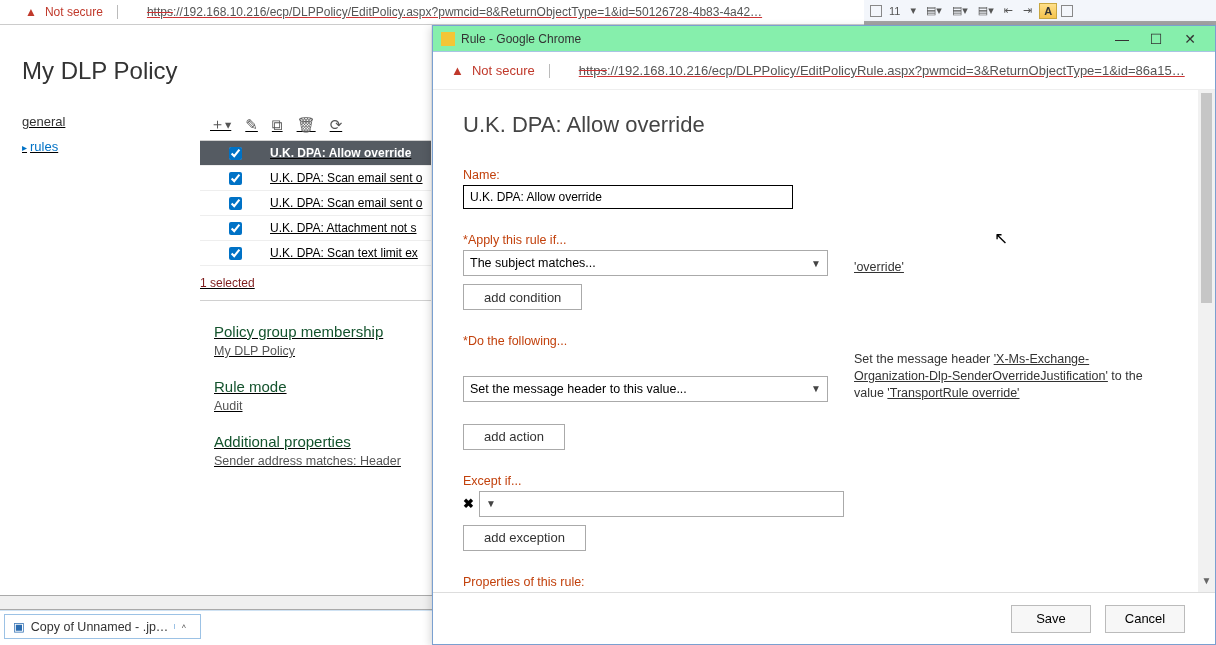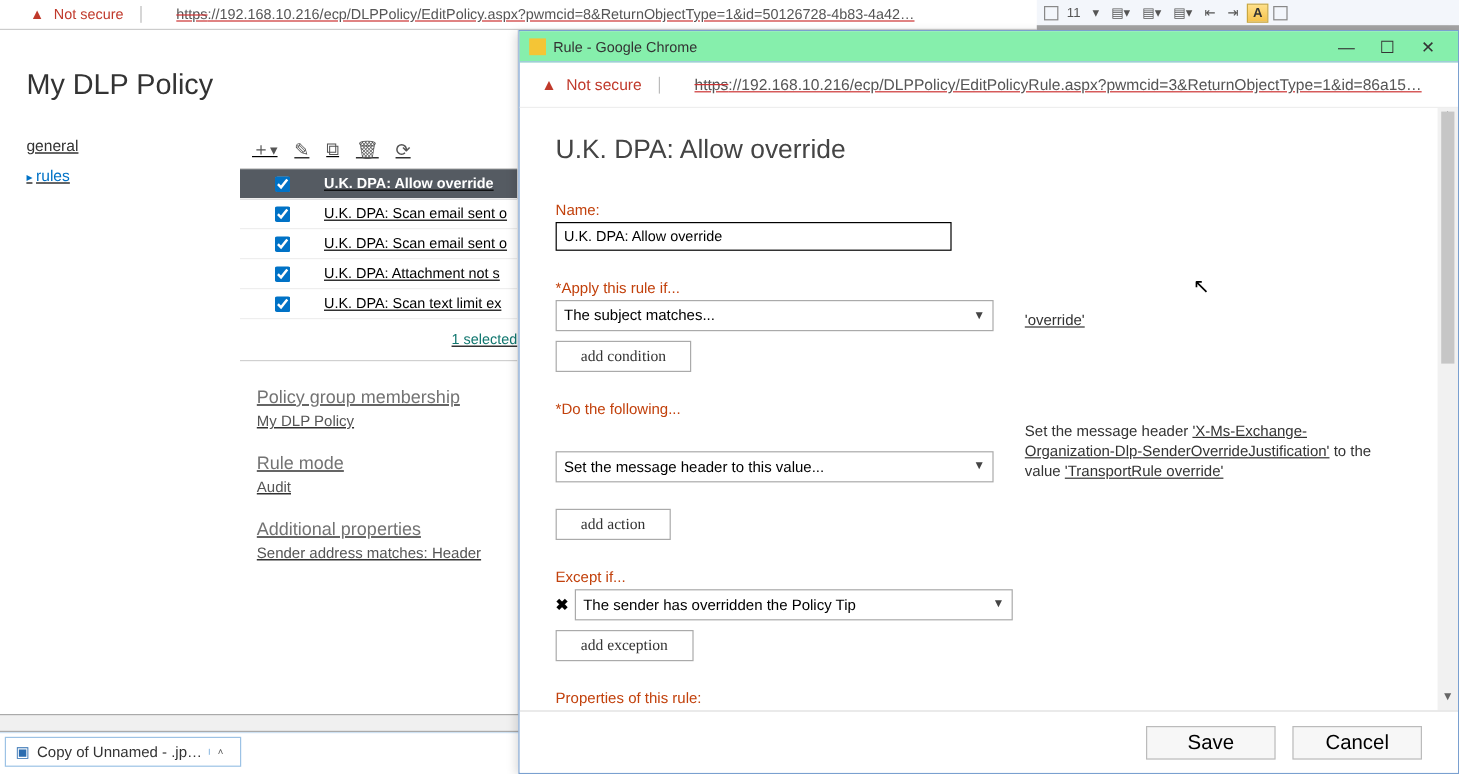--- a/index.html
+++ b/index.html
@@ -24,23 +24,23 @@
   .rules-area { flex:1; display:flex; flex-direction:column; }
   .toolbar { display:flex; gap:14px; padding:6px 10px; color:#555; font-size:15px; align-items:center; }
   .toolbar span { cursor:pointer; }
   .plus-d { display:flex; align-items:center; }
   .rule-table { border-top:1px solid #d0d0d0; font-size:12px; }
   .rule-row { display:flex; align-items:center; height:25px; border-bottom:1px solid #eee; }
   .rule-row.selected { background:#555b62; color:#fff; font-weight:600; }
   .rule-chk { width:70px; text-align:center; }
   .rule-chk input { accent-color:#0072c6; }
   .rule-name { flex:1; white-space:nowrap; overflow:hidden; text-overflow:clip; }
-  .selcount { text-align:right; font-size:12px; color:#0f766e; padding:10px 0; border-bottom:1px solid #d0d0d0; }
+  .selcount { text-align:left; font-size:12px; color:#7f1d1d; padding:10px 0; border-bottom:1px solid #d0d0d0; }
   .details { padding:18px 14px; font-size:12.5px; color:#333; }
-  .details .h { font-size:15px; color:#737373; margin-top:4px; margin-bottom:4px; font-weight:400; }
+  .details .h { font-size:15px; color:#14532d; margin-top:4px; margin-bottom:4px; font-weight:400; }
   .details .v { color:#555; margin-bottom:20px; }
 
   .strip { height:15px; border-top:1px solid #aaa; border-bottom:1px solid #aaa; background:#f0f0f0; }
   .taskbar { height:32px; background:#fff; border-top:1px solid #cfe2f3; display:flex; align-items:center; font-size:12.5px; color:#333; padding-left:4px; gap:10px; }
   .task-item { display:flex; align-items:center; gap:6px; padding:4px 8px; border:1px solid #9cc2e5; background:#fff; }
   .task-arrow { display:inline-flex; flex-direction:column; line-height:5px; font-size:8px; color:#555; padding:0 6px; border-left:1px solid #9cc2e5; margin-left:auto;}
 
   
   .ribbon { position:absolute; top:0; left:864px; right:0; height:25px; border-bottom:4px solid #a3a3a3; background:#f3f6fb; display:flex; align-items:center; gap:4px; font-size:11px; color:#555; padding:0 6px; overflow:hidden;}
   .ribbon span { padding:1px 3px; }
@@ -62,30 +62,30 @@
 
   .modal-content { position:absolute; top:0; left:0; right:17px; bottom:52px; padding:22px 30px 10px 30px; overflow:hidden; }
   .modal-content h1 { font-size:22px; font-weight:300; color:#444; margin:0 0 30px 0; }
   .field-lbl { font-size:12.5px; color:#c2410c; margin-bottom:3px; }
   .star:before{content:"*";}
   .txt { width:330px; height:24px; border:1px solid #000; font-size:12px; padding:2px 6px; }
   .sect { margin-top:24px; }
   .ddl { width:365px; height:26px; border:1px solid #aaa; font-size:12.5px; padding:2px 6px; display:flex; align-items:center; justify-content:space-between; background:#fff; }
   .ddl .car { font-size:10px; color:#444; }
   .btn { height:28px; border:1px solid #aaa; background:#fff; font-size:13px; padding:0 28px; cursor:pointer; color:#333; }
-  .btn-small { height:26px; padding:0 20px;font-family:Liberation Serif, serif; }
+  .btn-small { height:26px; padding:0 20px; }
   .row-with-side { display:flex; gap:26px; align-items:flex-end; }
   .row-with-side .side { font-size:12.5px; color:#333; max-width:295px; line-height:1.35; }
   .side a, .side .ul { color:#333; text-decoration:underline; }
   .side-link { color:#0072c6; text-decoration:underline; font-size:12.5px; }
   .except-row { display:flex; align-items:center; gap:6px; }
   .xbtn { font-weight:bold; font-size:13px; color:#000; cursor:pointer; width:10px; }
 
   .modal-footer { position:absolute; bottom:0; left:0; right:0; height:52px; border-top:1px solid #ddd; display:flex; justify-content:flex-end; align-items:center; gap:14px; padding:0 30px 0 0; background:#fff;}
-  .fbtn { width:108px; height:28px; border:1px solid #bbb; background:#f7f7f7; font-size:17px; cursor:pointer; }
+  .fbtn { width:80px; height:28px; border:1px solid #bbb; background:#f7f7f7; font-size:13px; cursor:pointer; }
 
   .cursor { position:absolute; top:228px; left:994px; font-size:17px; color:#000; pointer-events:none; z-index:50;}
 </style>
 </head>
 <body>
 
 <div class="ribbon">
   <span class="sq"></span>
   <span>11</span>
   <span>▾</span>
@@ -218,21 +218,20 @@
         </div>
         <div style="height:22px"></div>
         <button class="btn btn-small">add action</button>
       </div>
 
       <div class="sect">
         <div class="field-lbl">Except if...</div>
         <div class="except-row">
           <span class="xbtn">✖</span>
           <div class="ddl">
-            <span>The sender has overridden the Policy Tip</span>
             <span class="car">▼</span>
           </div>
         </div>
         <div style="height:8px"></div>
         <button class="btn btn-small">add exception</button>
       </div>
 
       <div class="sect">
         <div class="field-lbl">Properties of this rule:</div>
         <div style="height:6px"></div>

